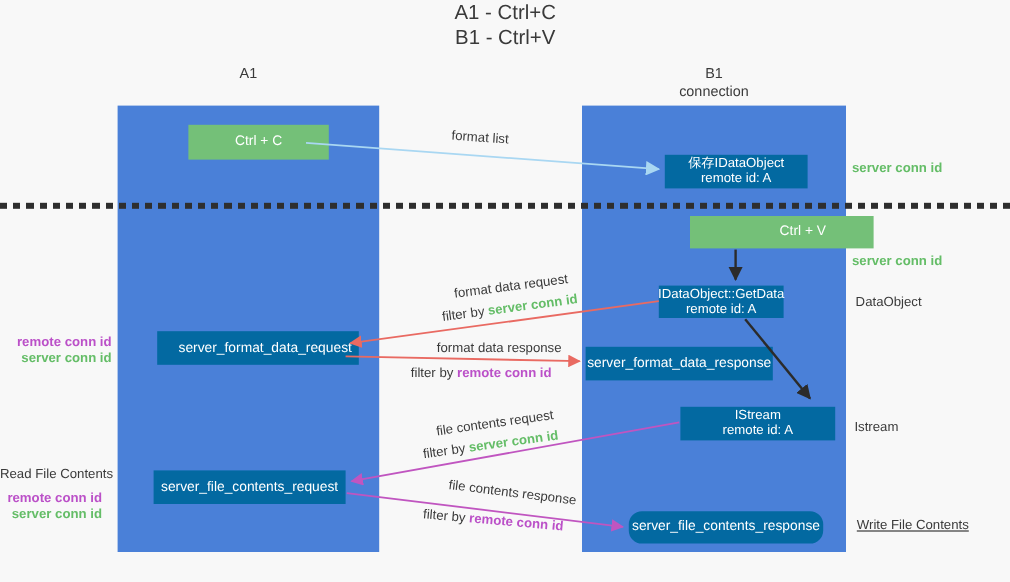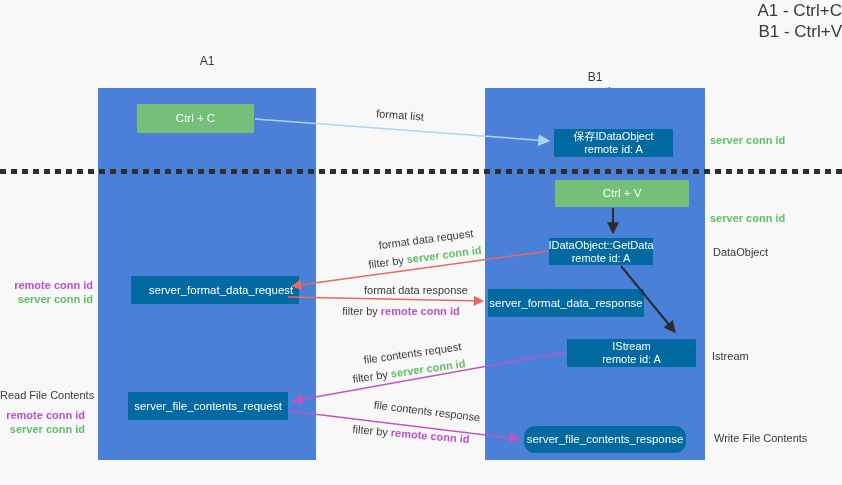--- a/index.html
+++ b/index.html
@@ -4,39 +4,39 @@
 <style>
   html,body{margin:0;padding:0;}
   body{
     width:842px;height:485px;position:relative;overflow:hidden;
     background:#f8f8f8;
     font-family:"Liberation Sans", sans-serif;
     color:#3a3a3a;
   }
   .abs{position:absolute;}
   .title{
-    left:0;top:8;width:842px;text-align:right;
+    left:0;top:8;width:842px;text-align:center;
     font-size:17px;line-height:21px;color:#3a3a3a;
   }
   .lane-header{
     top:54px;text-align:center;font-size:12px;line-height:15px;color:#3a3a3a;
   }
   .lane{
     top:88px;height:372px;background:#4a80d8;
   }
   .sep{
     left:0;top:169px;width:842px;height:5px;z-index:4;
     background:repeating-linear-gradient(to right,#2e2e2e 0 6px,transparent 6px 11px);
   }
   .node{
     display:flex;flex-direction:column;align-items:center;justify-content:center;
     color:#ffffff;text-align:center;z-index:3;
     font-size:11.5px;line-height:13px;white-space:nowrap;
   }
-  .node.green{background:#74c078;}
+  .node.green{background:#74c078;margin-left:20px;}
   .node.orange{background:#0369a1;}
   svg.arrows{left:0;top:0;z-index:5;pointer-events:none;}
   .lbl{
     font-size:11px;line-height:13px;white-space:nowrap;color:#3a3a3a;z-index:6;
     text-align:center;
   }
   .green-t{color:#64bd67;font-weight:bold;}
   .purple-t{color:#bb50c8;font-weight:bold;}
   .side{font-size:11px;line-height:14px;white-space:nowrap;z-index:6;}
   .r-align{text-align:right;}
@@ -45,40 +45,40 @@
 <body>
 
 <div class="abs title">
   <div>A1 - Ctrl+C</div>
   <div>B1 - Ctrl+V</div>
 </div>
 
 <div class="abs lane-header" style="left:98px;width:218px;">
   <div>A1</div>
 </div>
-<div class="abs lane-header" style="left:485px;width:220px;margin-top:16px;">
+<div class="abs lane-header" style="left:485px;width:220px;">
   <div>B1</div>
   <div>connection</div>
 </div>
 
 <div class="abs lane" style="left:98px;width:218px;"></div>
 <div class="abs lane" style="left:485px;width:220px;"></div>
 
 <div class="abs sep"></div>
 
 <div class="abs node green" style="left:137px;top:104px;width:117px;height:29px;">
   <span>Ctrl + C</span>
 </div>
 
 <div class="abs node orange" style="left:554px;top:129px;width:119px;height:28px;font-size:11px;">
   <span>保存IDataObject</span>
   <span>remote id: A</span>
 </div>
 
-<div class="abs node green" style="left:555px;top:180px;width:134px;height:27px;">
+<div class="abs node green" style="left:555px;top:180px;width:118px;height:27px;padding-left:35px;">
   <span>Ctrl + V</span>
 </div>
 
 <div class="abs node orange" style="left:549px;top:238px;width:104px;height:27px;font-size:11px;">
   <span>IDataObject::GetData</span>
   <span>remote id: A</span>
 </div>
 
 <div class="abs node orange" style="left:131px;top:276px;width:156px;height:28px;padding-left:12px;">
   <span>server_format_data_request</span>
@@ -155,13 +155,13 @@
 <div class="abs side r-align" style="left:0;top:388px;width:85px;">Read File Contents</div>
 <div class="abs side r-align" style="left:0;top:408px;width:85px;">
   <div class="purple-t">remote conn id</div>
   <div class="green-t">server conn id</div>
 </div>
 
 <div class="abs side green-t" style="left:710px;top:133px;">server conn id</div>
 <div class="abs side green-t" style="left:710px;top:211px;">server conn id</div>
 <div class="abs side" style="left:713px;top:245px;">DataObject</div>
 <div class="abs side" style="left:712px;top:349px;">Istream</div>
-<div class="abs side" style="left:714px;top:431px;">Write File Contents</div>
+<div class="abs side" style="left:714px;top:431px;text-decoration:underline;">Write File Contents</div>
 
 </body></html>

